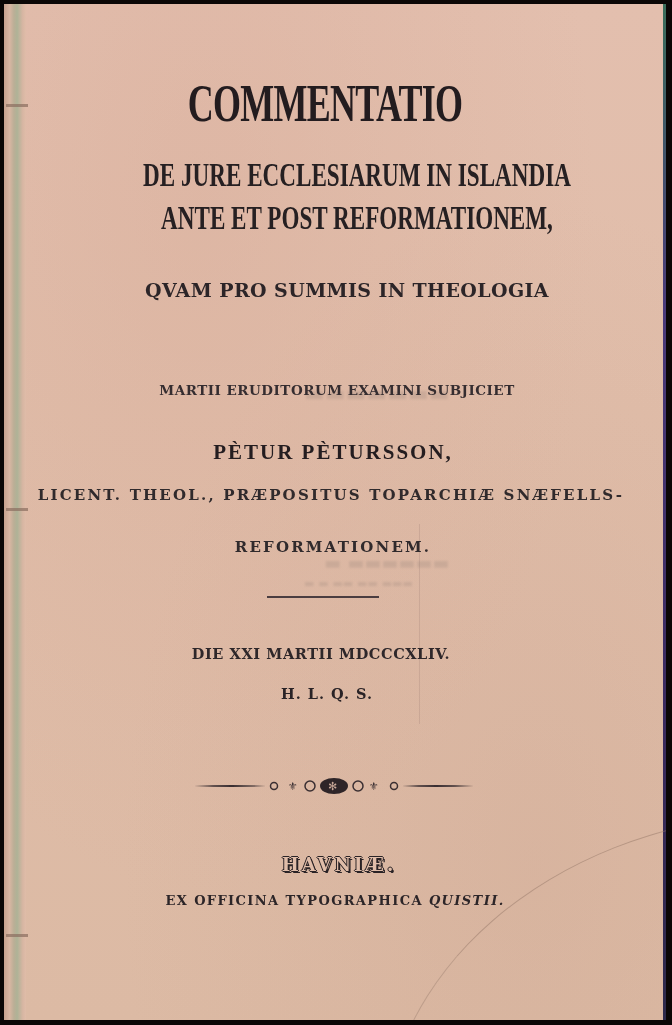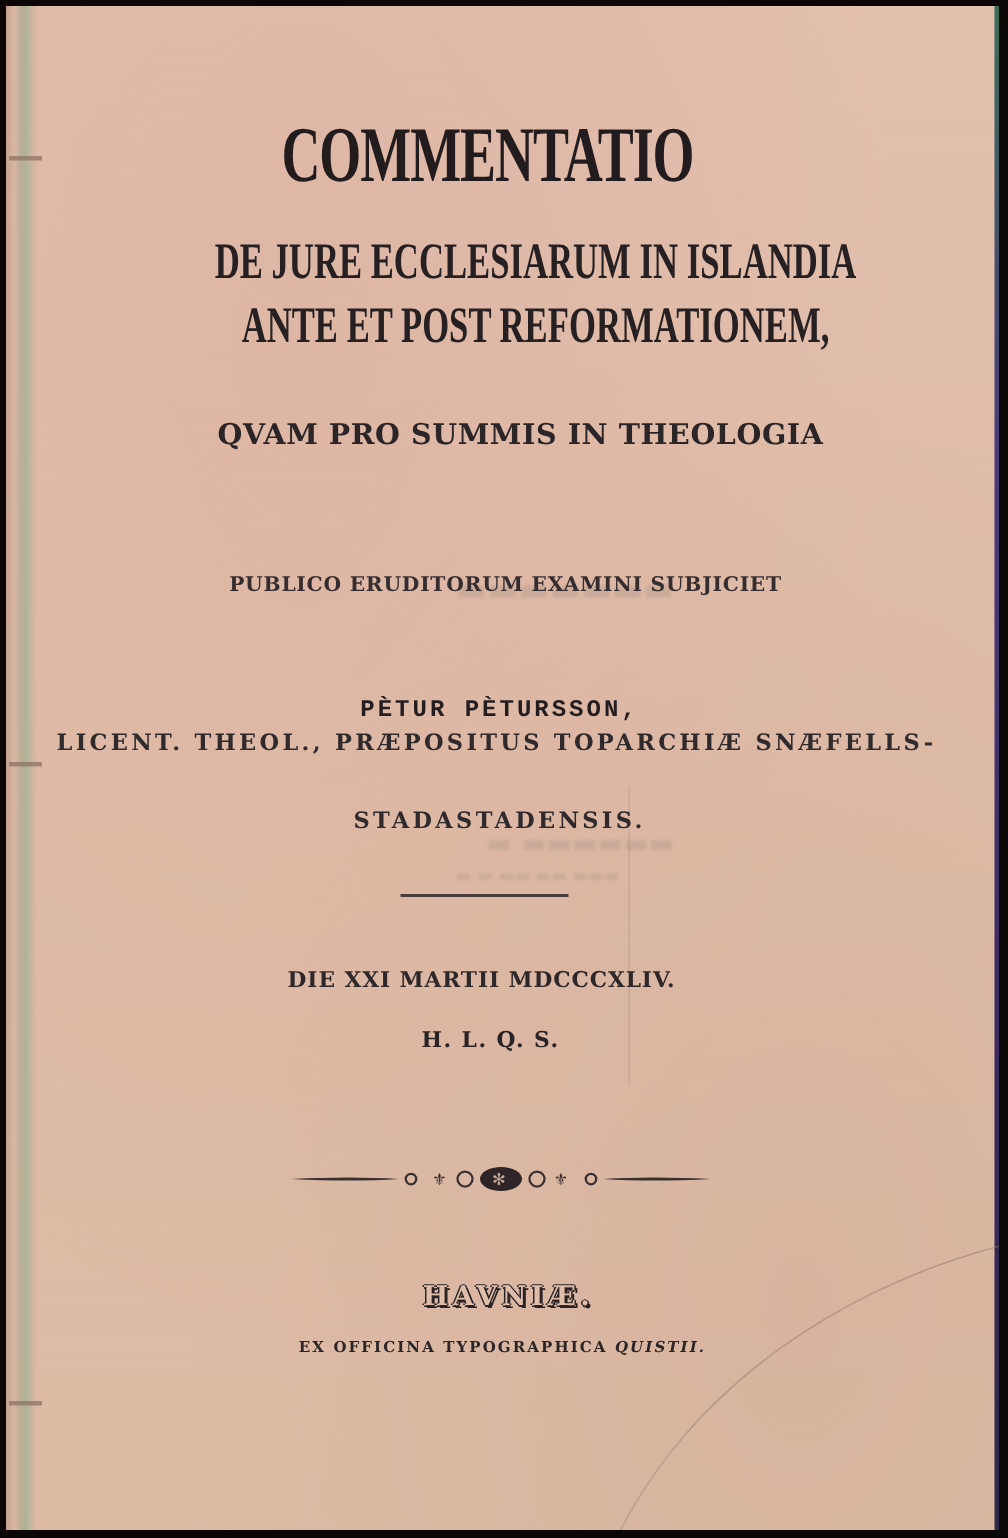--- a/index.html
+++ b/index.html
@@ -44,22 +44,22 @@
     .quam {
       top: 275px; font-family: "DejaVu Serif", serif; font-weight: bold; font-size: 19px;
       letter-spacing: 0.4px; color: #2c2528; left: 12px;
     }
     .quam2 { top: 313px; left: 4px; }
     .publico {
       top: 378px; font-family: "DejaVu Serif", serif; font-size: 13.5px; font-weight: bold;
       letter-spacing: 0.5px; color: #352d30; left: 2px;
     }
     .author {
-      top: 436px; font-family: Liberation Mono, monospace; font-weight: bold; font-size: 16px;
-      letter-spacing: 2px; color: #241d20; left: -2px; margin-top: 24px;
+      top: 436px; font-family: Liberation Serif, serif; font-weight: bold; font-size: 21px;
+      letter-spacing: 2px; color: #241d20; left: -2px;
     }
     .cred {
       font-family: "DejaVu Serif", serif; font-weight: bold; font-size: 15px; letter-spacing: 2.2px;
       color: #302a2c;
     }
     .cred1 { top: 482px; left: -4px; }
     .cred2 { top: 508px; left: -4px; }
     .cred3 { top: 534px; left: -2px; }
     .ghost {
       position: absolute; font-family: "DejaVu Serif", serif; font-weight: bold; color: #b59a8b;
@@ -76,21 +76,21 @@
       top: 681px; font-family: "DejaVu Serif", serif; font-weight: bold; font-size: 14.5px;
       letter-spacing: 1px; color: #2a2326; left: -8px;
     }
     .ornament { position: absolute; left: 190px; top: 772px; width: 280px; height: 20px; }
     .place {
       top: 850px; font-family: "DejaVu Serif", serif; font-weight: bold; font-size: 18px;
       letter-spacing: 3px; color: #e0bda9; left: 4px;
       text-shadow: 1px 0 0 #2a2326, -1px 0 0 #2a2326, 0 1px 0 #2a2326, 0 -1px 0 #2a2326, 2px 2px 0 #2a2326;
     }
     .printer {
-      top: 889px; font-family: "DejaVu Serif", serif; font-weight: bold; font-size: 10px;
+      top: 889px; font-family: "DejaVu Serif", serif; font-weight: bold; font-size: 13px;
       letter-spacing: 1.4px; color: #2c2528; left: 0;
     }
     .printer i { font-style: italic; }
     .crease {
       position: absolute; left: 360px; top: 840px; width: 380px; height: 300px;
       border-top: 1px solid rgba(150,120,105,0.5); border-left: 1px solid rgba(150,120,105,0.4);
       border-radius: 100% 0 0 0; transform: rotate(-8deg);
     }
     .fold {
       position: absolute; left: 415px; top: 520px; width: 1px; height: 200px; background: rgba(150,120,110,0.25);
@@ -111,26 +111,26 @@
   <div class="ghost" style="left:300px; top:573px; font-size:11px;">▬ ▬ ▬▬ ▬▬ ▬▬▬</div>
 
   <div class="fold"></div>
 
   <div class="line title">COMMENTATIO</div>
   <div class="line sub1">DE JURE ECCLESIARUM IN ISLANDIA</div>
   <div class="line sub1 sub2">ANTE ET POST REFORMATIONEM,</div>
 
   <div class="line quam">QVAM PRO SUMMIS IN THEOLOGIA</div>
 
-  <div class="line publico">PUBLICO ERUDITORUM EXAMINI SUBJICIET</div>
+  <div class="line publico">MARTII ERUDITORUM EXAMINI SUBJICIET</div>
 
   <div class="line author">PÈTUR PÈTURSSON,</div>
 
   <div class="line cred cred1">LICENT. THEOL., PRÆPOSITUS TOPARCHIÆ SNÆFELLS-</div>
-  <div class="line cred cred3">STADASTADENSIS.</div>
+  <div class="line cred cred3">REFORMATIONEM.</div>
 
   <div class="rule"></div>
 
   <div class="line date">DIE XXI MARTII MDCCCXLIV.</div>
   <div class="line hlqs">H. L. Q. S.</div>
 
   <svg class="ornament" viewBox="0 0 280 20">
     <path d="M0 10 Q 40 8 72 10 Q 40 12 0 10 Z" fill="#3a2f32"></path>
     <path d="M280 10 Q 240 8 208 10 Q 240 12 280 10 Z" fill="#3a2f32"></path>
     <circle cx="80" cy="10" r="3.5" fill="none" stroke="#3a2f32" stroke-width="1.5"></circle>

